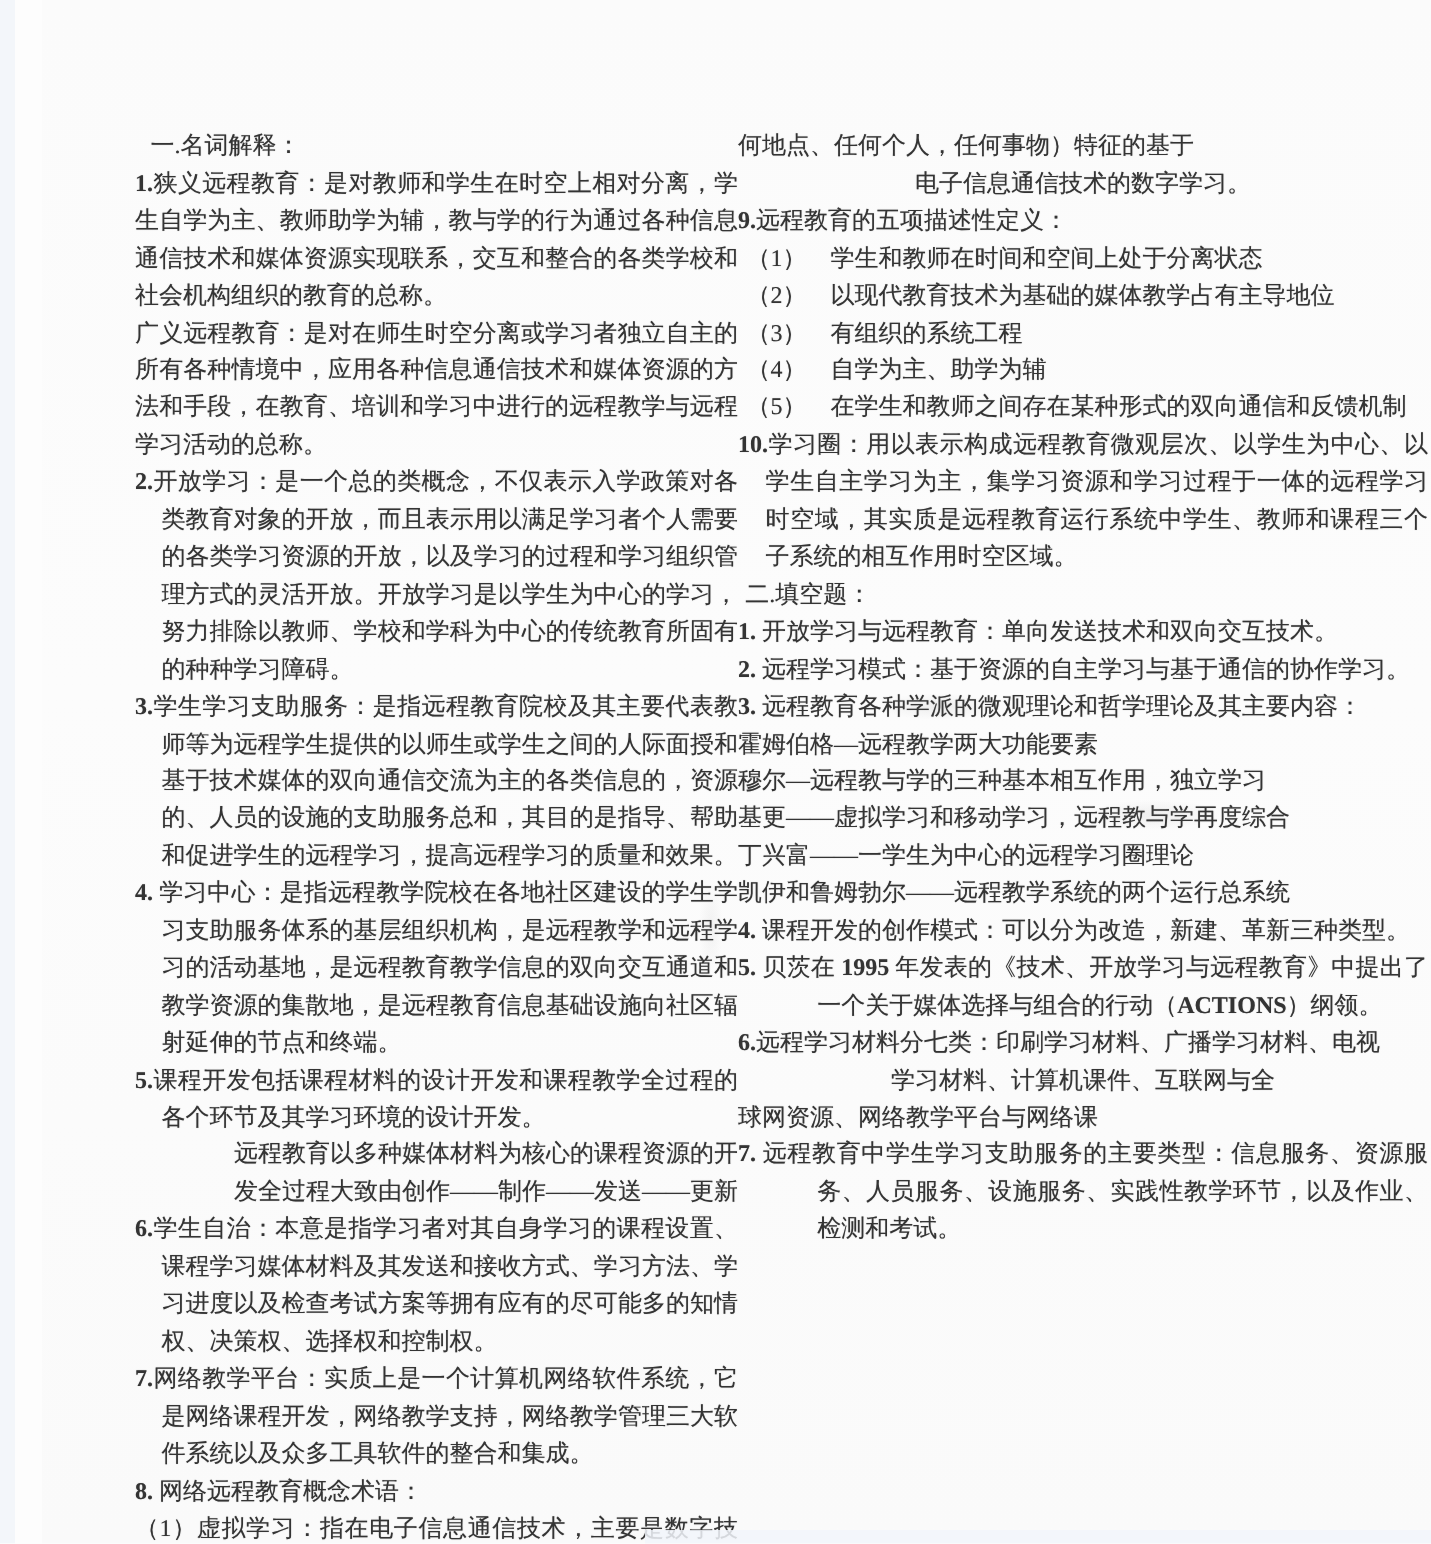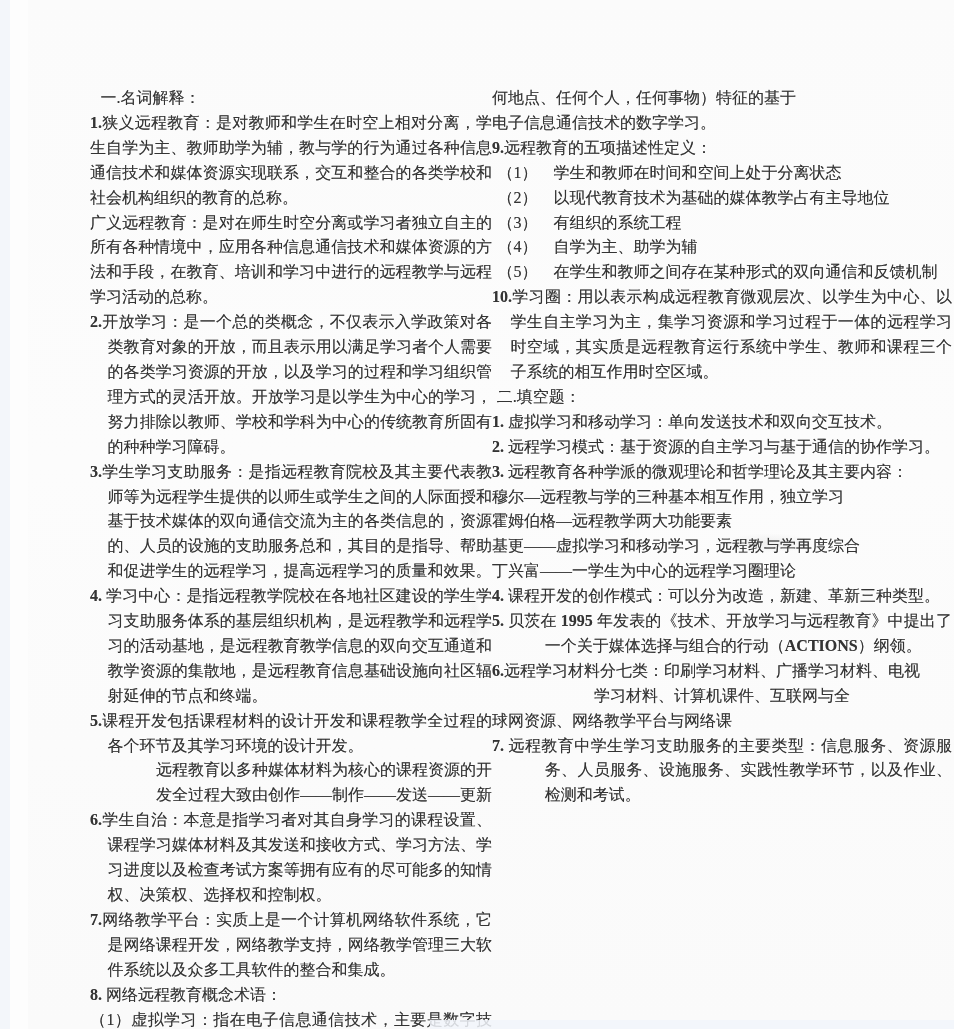--- a/index.html
+++ b/index.html
@@ -36,21 +36,21 @@
   p.blk{margin:0;}
   .h1l{padding-left:.65em;}
   .h1r{padding-left:.3em;}
   .hang{padding-left:1.1em;text-indent:-1.1em;}
   .hang12{padding-left:1.15em;text-indent:-1.15em;}
   .hang33{padding-left:3.3em;text-indent:-3.3em;}
   .hang45{padding-left:4.5em;text-indent:-4.5em;}
   .sublist{padding-left:5.05em;text-indent:-4.7em;}
   .alignr{text-align:right;}
   .indfar1{margin-left:8.4em;text-align:left;}
-  .indfar2{margin-left:8.7em;text-align:left;}
+  .indfar2{margin-left:8.7em;text-align:center;}
   .ind6{margin-left:5.7em;text-align:center;}
   .ind6b{margin-left:4.95em;text-align:left;}
   b{font-weight:bold;}
   .smudge{position:absolute;pointer-events:none;border-radius:50%;}
   .smudge-1{left:585px;top:462px;width:80px;height:18px;
     background:radial-gradient(ellipse at center,rgba(110,110,110,.10),transparent 70%);}
   .smudge-2{left:724px;top:533px;width:90px;height:20px;
     background:radial-gradient(ellipse at center,rgba(110,110,110,.09),transparent 70%);}
   .smudge-3{left:466px;top:588px;width:16px;height:60px;
     background:radial-gradient(ellipse at center,rgba(120,120,120,.08),transparent 70%);}
@@ -85,27 +85,28 @@
         <p class="blk indfar1"><span>何地点、任何个人，任何事物）特征的基于</span></p>
         <p class="blk indfar2"><span>电子信息通信技术的数字学习。</span></p>
         <p class="blk p"><b>9.</b><span>远程教育的五项描述性定义：</span></p>
         <p class="blk sublist"><span>（1）　学生和教师在时间和空间上处于分离状态</span></p>
         <p class="blk sublist"><span>（2）　以现代教育技术为基础的媒体教学占有主导地位</span></p>
         <p class="blk sublist"><span>（3）　有组织的系统工程</span></p>
         <p class="blk sublist"><span>（4）　自学为主、助学为辅</span></p>
         <p class="blk sublist"><span>（5）　在学生和教师之间存在某种形式的双向通信和反馈机制</span></p>
         <p class="blk hang12"><b>10.</b><span>学习圈：用以表示构成远程教育微观层次、以学生为中心、以学生自主学习为主，集学习资源和学习过程于一体的远程学习时空域，其实质是远程教育运行系统中学生、教师和课程三个子系统的相互作用时空区域。</span></p>
         <p class="blk h1r"><span>二.填空题：</span></p>
-        <p class="blk p"><b>1.</b><span> 虚拟学习和移动学习：单向发送技术和双向交互技术。</span></p>
+        <p class="blk p"><b>1.</b><span> 开放学习与远程教育：单向发送技术和双向交互技术。</span></p>
         <p class="blk hang33"><b>2.</b><span> 远程学习模式：基于资源的自主学习与基于通信的协作学习。</span></p>
         <p class="blk p"><b>3.</b><span> 远程教育各种学派的微观理论和哲学理论及其主要内容：</span></p>
+        <p class="blk p"><span>霍姆伯格—远程教学两大功能要素</span></p>
         <p class="blk p"><span>穆尔—远程教与学的三种基本相互作用，独立学习</span></p>
-        <p class="blk p"><span>霍姆伯格—远程教学两大功能要素</span></p>
         <p class="blk p"><span>基更——虚拟学习和移动学习，远程教与学再度综合</span></p>
         <p class="blk p"><span>丁兴富——一学生为中心的远程学习圈理论</span></p>
+        <p class="blk p"><span>凯伊和鲁姆勃尔——远程教学系统的两个运行总系统</span></p>
         <p class="blk hang45"><b>4.</b><span> 课程开发的创作模式：可以分为改造，新建、革新三种类型。</span></p>
         <p class="blk hang33"><b>5.</b><span> 贝茨在 </span><b>1995</b><span> 年发表的《技术、开放学习与远程教育》中提出了一个关于媒体选择与组合的行动（</span><b>ACTIONS</b><span>）纲领。</span></p>
         <p class="blk p"><b>6.</b><span>远程学习材料分七类：印刷学习材料、广播学习材料、电视</span></p>
         <p class="blk ind6"><span>学习材料、计算机课件、互联网与全</span></p>
         <p class="blk ind6b"><span>球网资源、网络教学平台与网络课</span></p>
         <p class="blk hang33"><b>7.</b><span> 远程教育中学生学习支助服务的主要类型：信息服务、资源服务、人员服务、设施服务、实践性教学环节，以及作业、检测和考试。</span></p>
       </div>
   </div>
 </div>
 

